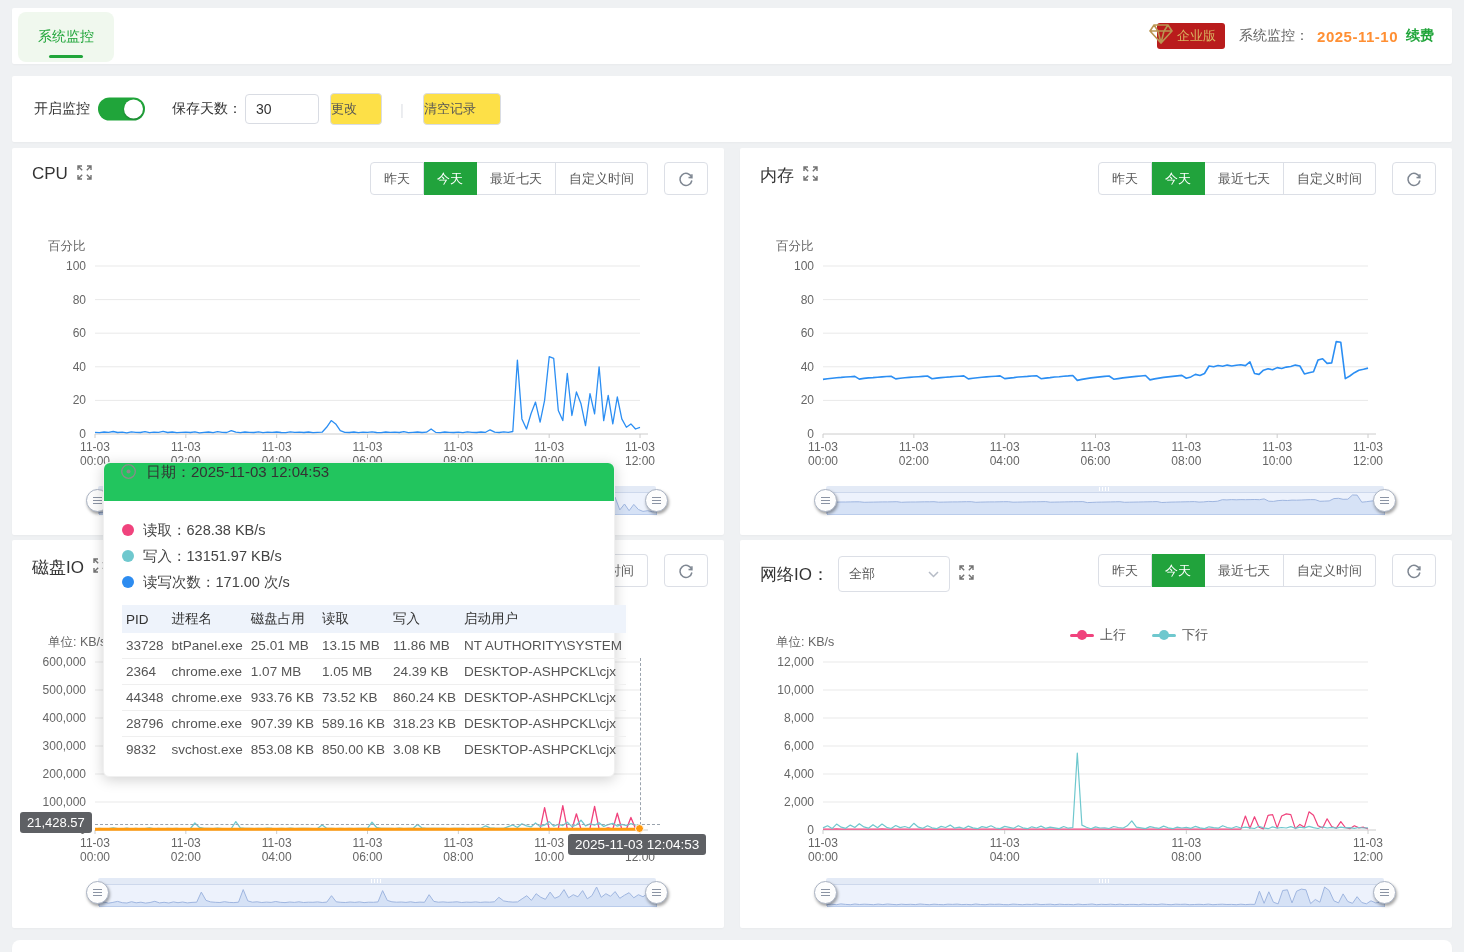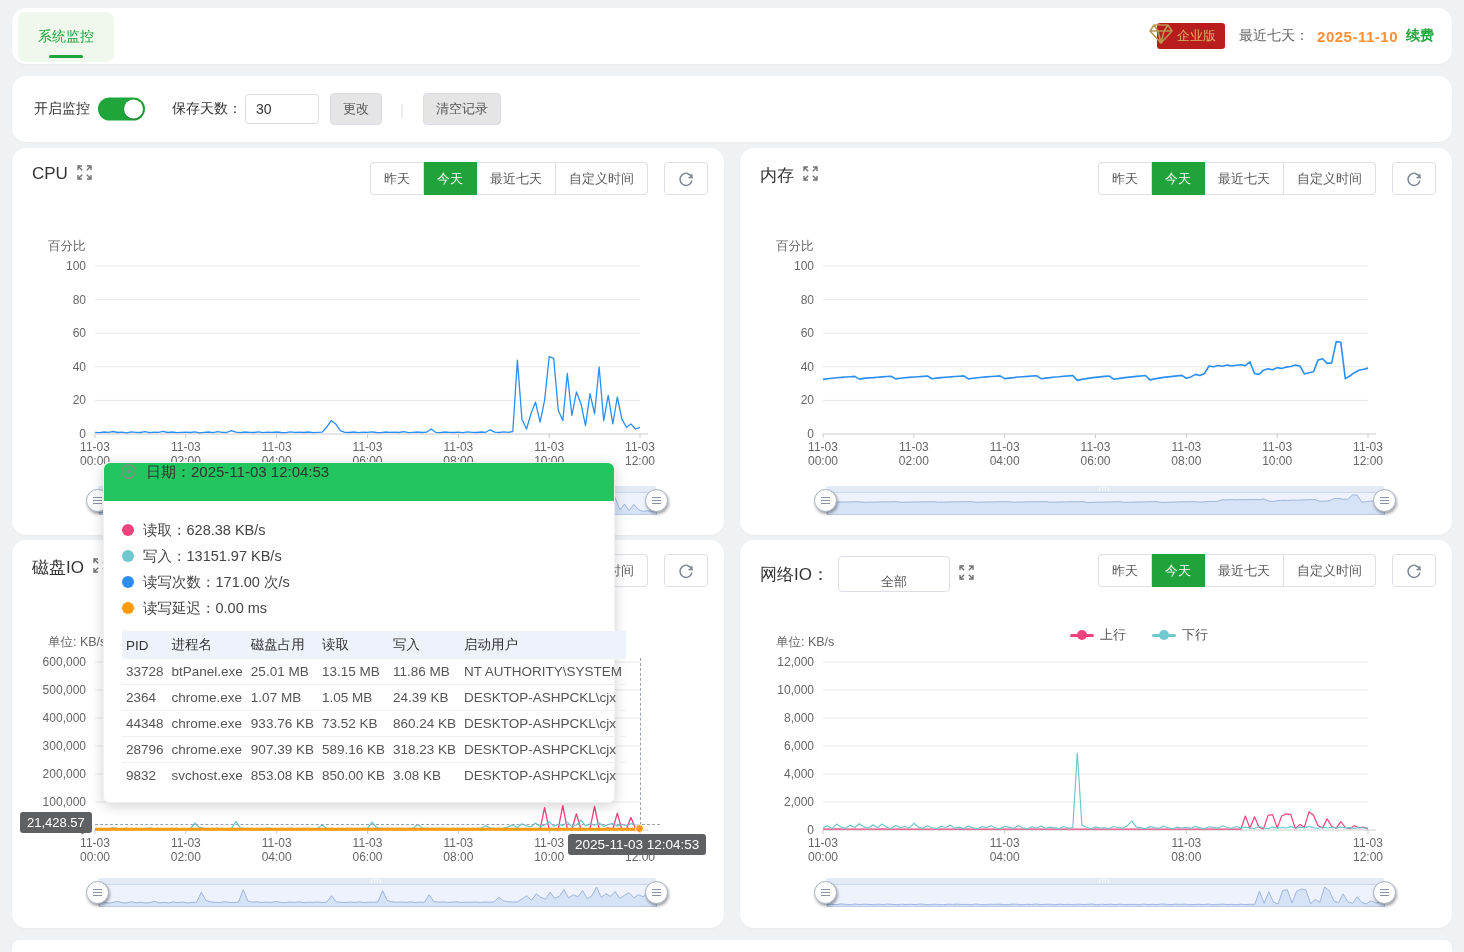--- a/index.html
+++ b/index.html
@@ -1,54 +1,54 @@
 <!DOCTYPE html>
 <html><head>
 <meta charset="utf-8">
 <style>
   * { margin:0; padding:0; box-sizing:border-box; }
   html,body { width:1464px; height:952px; background:#eff1f3; font-family:"Liberation Sans","DejaVu Sans",sans-serif; overflow:hidden; position:relative; }
-  .card { position:absolute; background:#fff; border-radius:14px; box-shadow:0 1px 2px rgba(0,0,0,.03); }
+  .card { position:absolute; background:#fff; border-radius:2px; box-shadow:0 1px 2px rgba(0,0,0,.03); }
   
   #topbar { left:12px; top:8px; width:1440px; height:56px; }
   .tab { position:absolute; left:6px; top:4px; width:96px; height:50px; background:#f0f8ee; border-radius:8px; display:flex; align-items:center; justify-content:center; color:#20a53a; font-size:14px; }
   .tab-underline { position:absolute; left:31px; bottom:4px; width:34px; height:3px; background:#20a53a; border-radius:2px; }
   .top-right { position:absolute; right:18px; top:0; height:56px; display:flex; align-items:center; gap:8px; }
   .vip-badge { background:#b91c1c; color:#d9b360; font-size:13px; padding:4px 9px 4px 20px; border-radius:3px; position:relative; }
   .diamond-ic { position:relative; margin-right:-24px; z-index:2; }
   .expire-label { color:#666; font-size:14px; margin-left:6px; }
   .expire-date { color:#ff8f33; font-size:15px; font-weight:bold; letter-spacing:.5px; }
   .renew { color:#20a53a; font-size:14px; font-weight:bold; cursor:pointer; }
   
   #toolbar { left:12px; top:76px; width:1440px; height:66px; }
   .tb-item { position:absolute; top:50%; transform:translateY(-50%); font-size:14px; color:#333; }
   .toggle { left:86px; width:47px; height:23px; background:#20a53a; border-radius:12px; cursor:pointer; }
   .toggle .knob { position:absolute; right:2px; top:2px; width:19px; height:19px; background:#fff; border-radius:50%; box-shadow:0 1px 2px rgba(0,0,0,.25); }
   .days-input { left:233px; width:74px; height:30px; border:1px solid #d9dce3; border-radius:4px; font-size:14px; color:#333; padding:0 10px; outline:none; }
-  .btn { border:1px solid #d9dce3; background:#e5e5e5; border-radius:4px; font-size:13px; color:#555; cursor:pointer; text-align:center; }
+  .btn { border:1px solid #d9dce3; background:#fde047; border-radius:4px; font-size:13px; color:#555; cursor:pointer; }
   #btn-change { left:318px; width:52px; height:32px; line-height:30px; }
   #btn-clear { left:411px; width:78px; height:32px; line-height:30px; }
   .tb-divider { left:388px; color:#e2e4e8; font-size:15px; }
   
   .panel { overflow:visible; }
   #p-cpu { left:12px; top:148px; width:712px; height:387px; }
   #p-mem { left:740px; top:148px; width:712px; height:387px; }
   #p-disk { left:12px; top:540px; width:712px; height:388px; }
   #p-net { left:740px; top:540px; width:712px; height:388px; }
   .panel-head { position:absolute; left:20px; top:16px; display:flex; align-items:center; gap:9px; }
   .panel-title { font-size:17px; color:#333; }
   .range-group { position:absolute; right:76px; top:14px; display:flex; }
   .range-btn { height:33px; line-height:31px; padding:0 13px; font-size:13px; color:#5a5a5a; background:#fff; border:1px solid #dcdfe6; border-left-width:0; cursor:pointer; }
   .range-btn:first-child { border-left-width:1px; border-radius:4px 0 0 4px; }
   .range-btn:last-child { border-radius:0 4px 4px 0; }
   .range-btn.active { background:#21a33c; border-color:#21a33c; color:#fff; }
   .refresh-btn { position:absolute; right:16px; top:14px; width:44px; height:33px; border:1px solid #dcdfe6; border-radius:4px; background:#fff; display:flex; align-items:center; justify-content:center; cursor:pointer; }
   .chart-svg { position:absolute; left:8px; top:88px; }
   #p-net .chart-svg, #p-disk .chart-svg { top:92px; }
-  .net-select { width:112px; height:36px; border:1px solid #dcdfe6; border-radius:4px; display:flex; align-items:center; justify-content:space-between; padding:16px 10px; font-size:13px; color:#555; cursor:pointer;flex-direction:column; }
+  .net-select { width:112px; height:36px; border:1px solid #dcdfe6; border-radius:4px; display:flex; align-items:center; justify-content:space-between; padding:16px 10px; font-size:13px; color:#555; cursor:pointer; }
   .legend { position:absolute; left:0; top:86px; width:100%; display:flex; justify-content:center; gap:26px; font-size:13px; color:#555;margin-left:43px; }
   .legend-item { display:flex; align-items:center; gap:6px; cursor:pointer; }
   .legend-marker { width:24px; height:3px; border-radius:2px; position:relative; }
   .legend-marker i { position:absolute; left:7px; top:-3.5px; width:10px; height:10px; border-radius:50%; display:block; }
   
   .dz { position:absolute; left:84px; top:338px; width:562px; height:30px; }
   .dz-topbar { position:absolute; left:2px; top:0; width:558px; height:6px; background:#e3eaf6; border-radius:2px; }
   .dz-grip { position:absolute; left:50%; top:1px; width:12px; height:4px; transform:translateX(-50%);
       background:repeating-linear-gradient(90deg,#fff 0 1px,transparent 1px 3px); }
   .dz-track { position:absolute; left:2px; top:6px; width:558px; height:22px; background:#edf2fc; border:1px solid #cdd8ec; }
@@ -84,21 +84,21 @@
     <span>系统监控</span>
     <span class="tab-underline"></span>
   </div>
   <div class="top-right">
     <span class="diamond-ic">
       <svg width="24" height="22" viewBox="0 0 24 22">
           <path d="M5 2 L19 2 L23 8 L12 20 L1 8 Z M1 8 L23 8 M5 2 L9 8 L12 20 L15 8 L19 2" fill="none" stroke="#b99551" stroke-width="1.6"></path>
         </svg>
     </span>
     <span class="vip-badge">企业版</span>
-    <span class="expire-label">最近七天：</span>
+    <span class="expire-label">系统监控：</span>
     <span class="expire-date">2025-11-10</span>
     <span class="renew">续费</span>
   </div>
 </div>
 
 <div class="card" id="toolbar">
   <span class="tb-item" style="left:22px;">开启监控</span>
   <span class="tb-item toggle">
       <span class="knob"></span>
     </span>
@@ -395,24 +395,20 @@
           <span>读取：628.38 KB/s</span>
         </div>
         <div class="tt-item">
           <span class="tt-dot" style="background:#6fc8ce"></span>
           <span>写入：13151.97 KB/s</span>
         </div>
         <div class="tt-item">
           <span class="tt-dot" style="background:#2d8cf0"></span>
           <span>读写次数：171.00 次/s</span>
         </div>
-        <div class="tt-item">
-          <span class="tt-dot" style="background:#ff9a0e"></span>
-          <span>读写延迟：0.00 ms</span>
-        </div>
       </div>
     <table class="tt-table">
       <thead>
           <tr id="tt-thead-row">
             <th>PID</th>
             <th>进程名</th>
             <th>磁盘占用</th>
             <th>读取</th>
             <th>写入</th>
             <th>启动用户</th>

